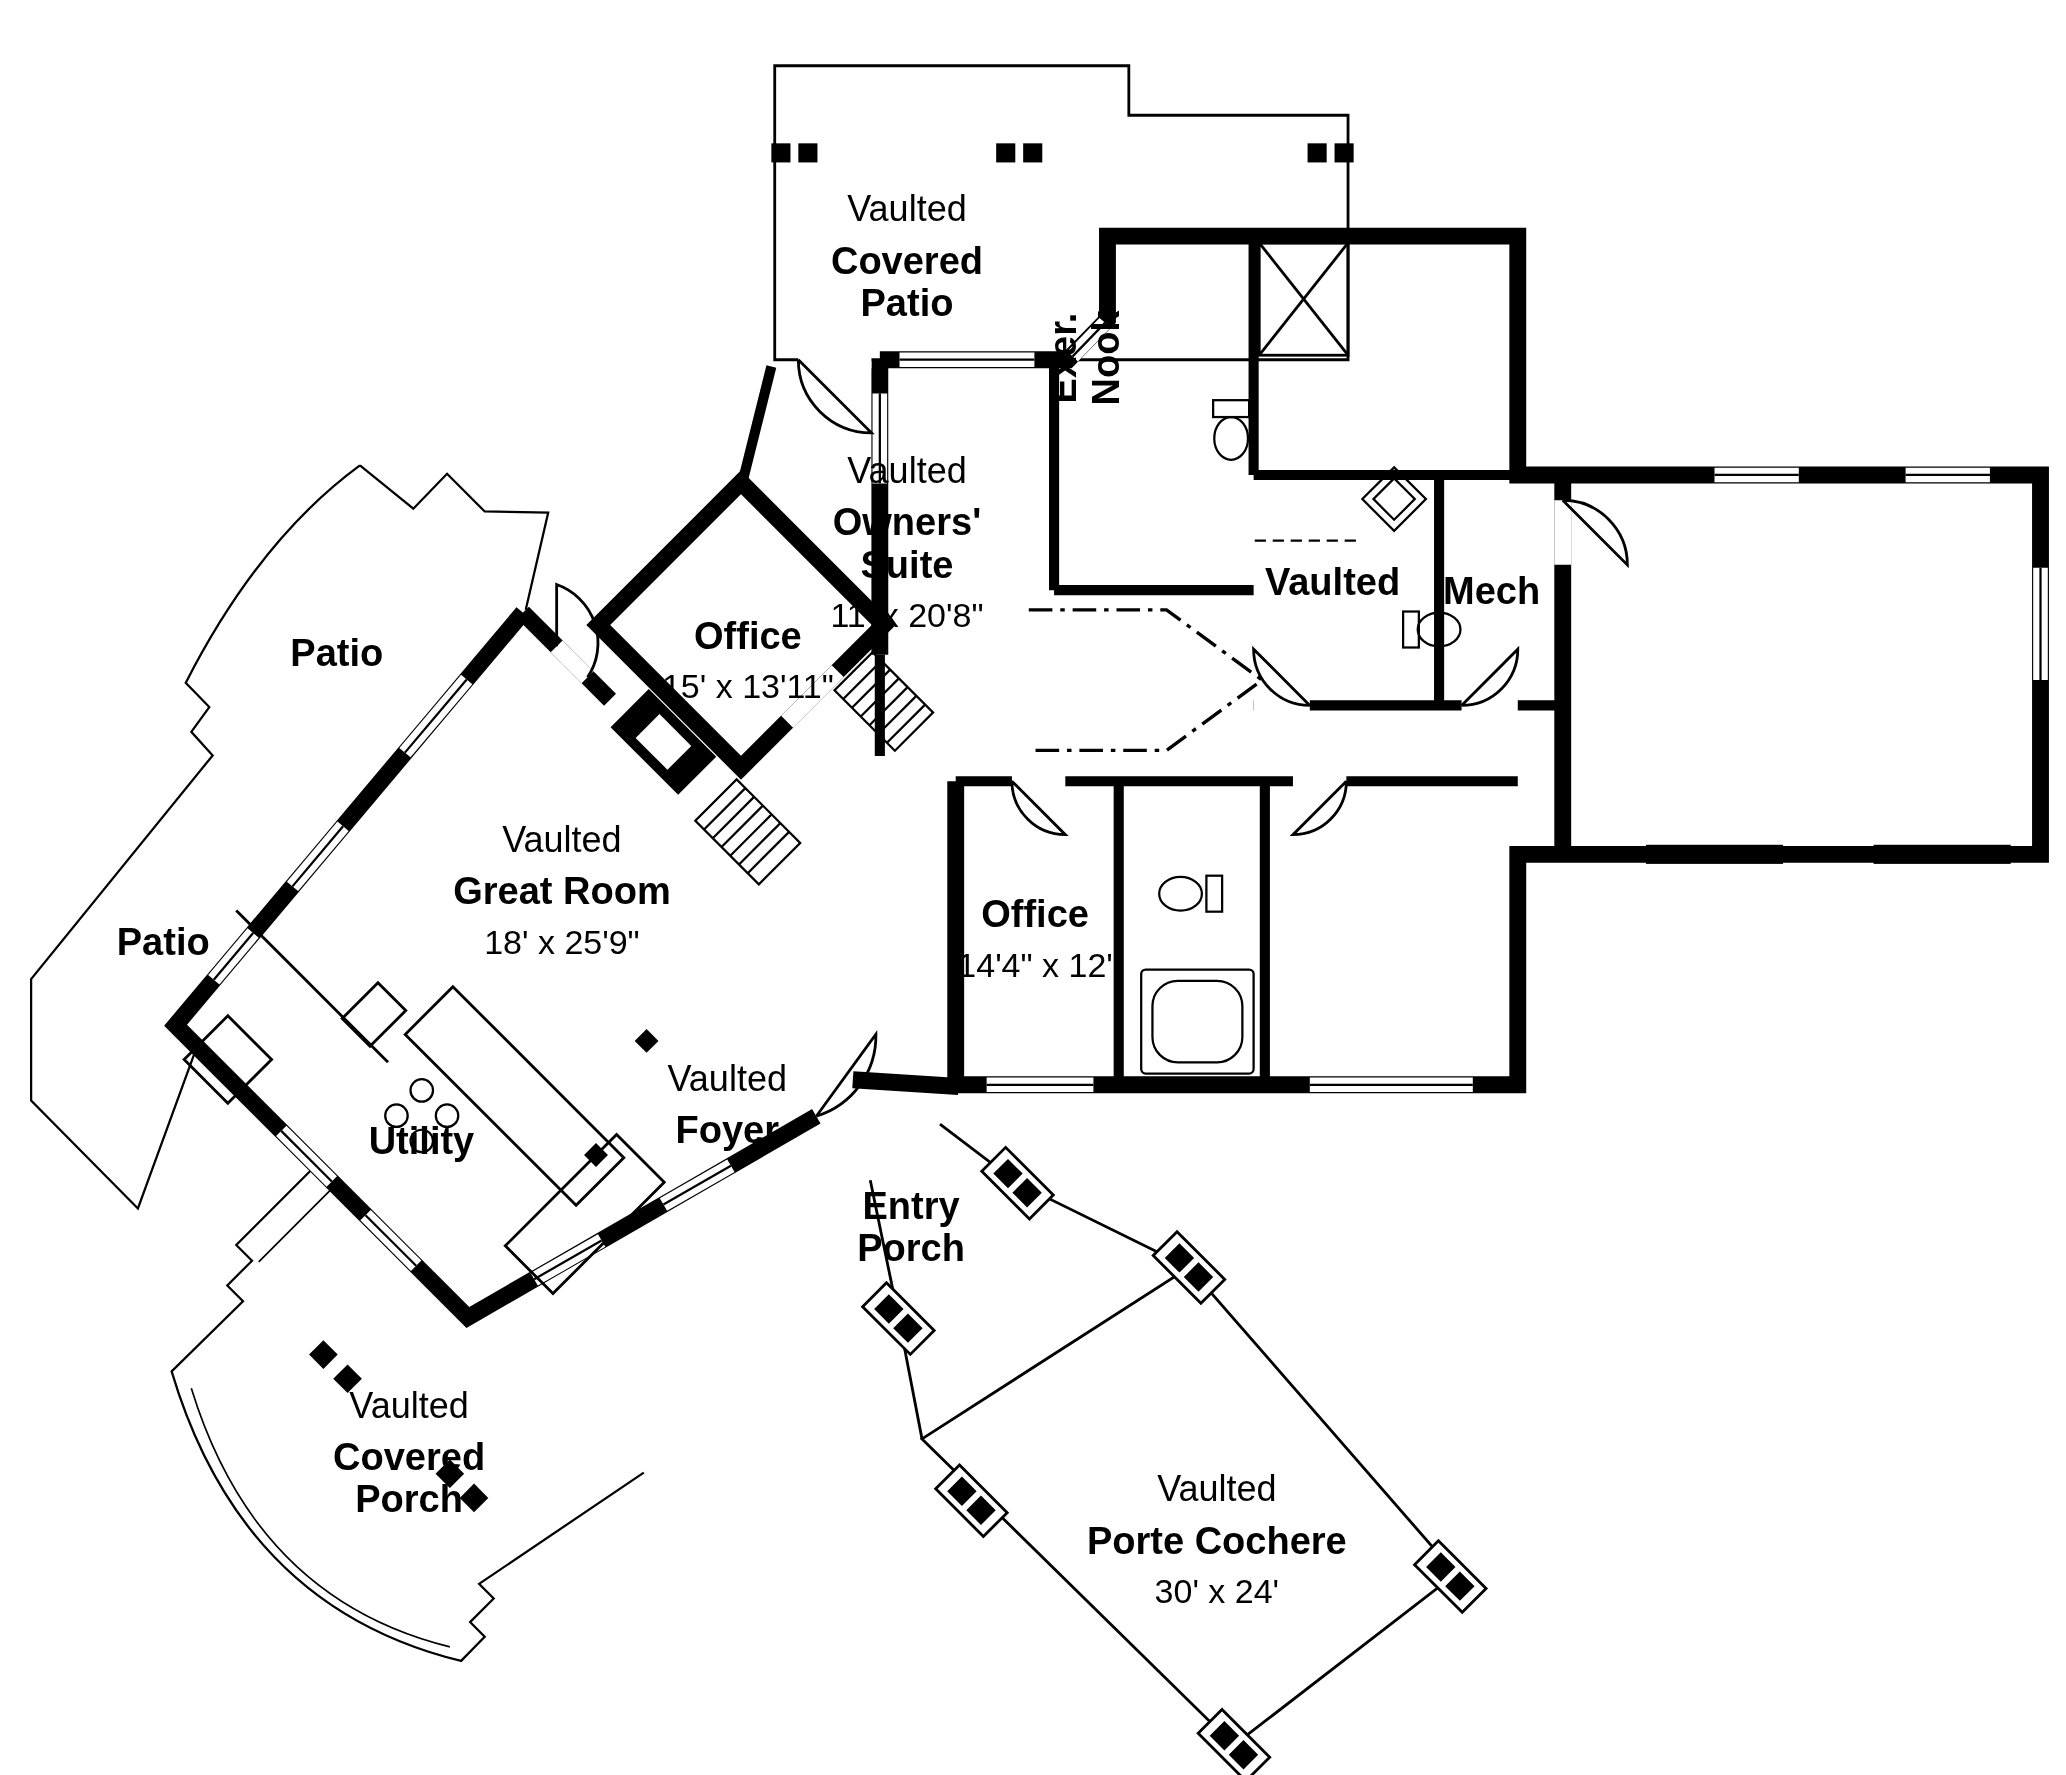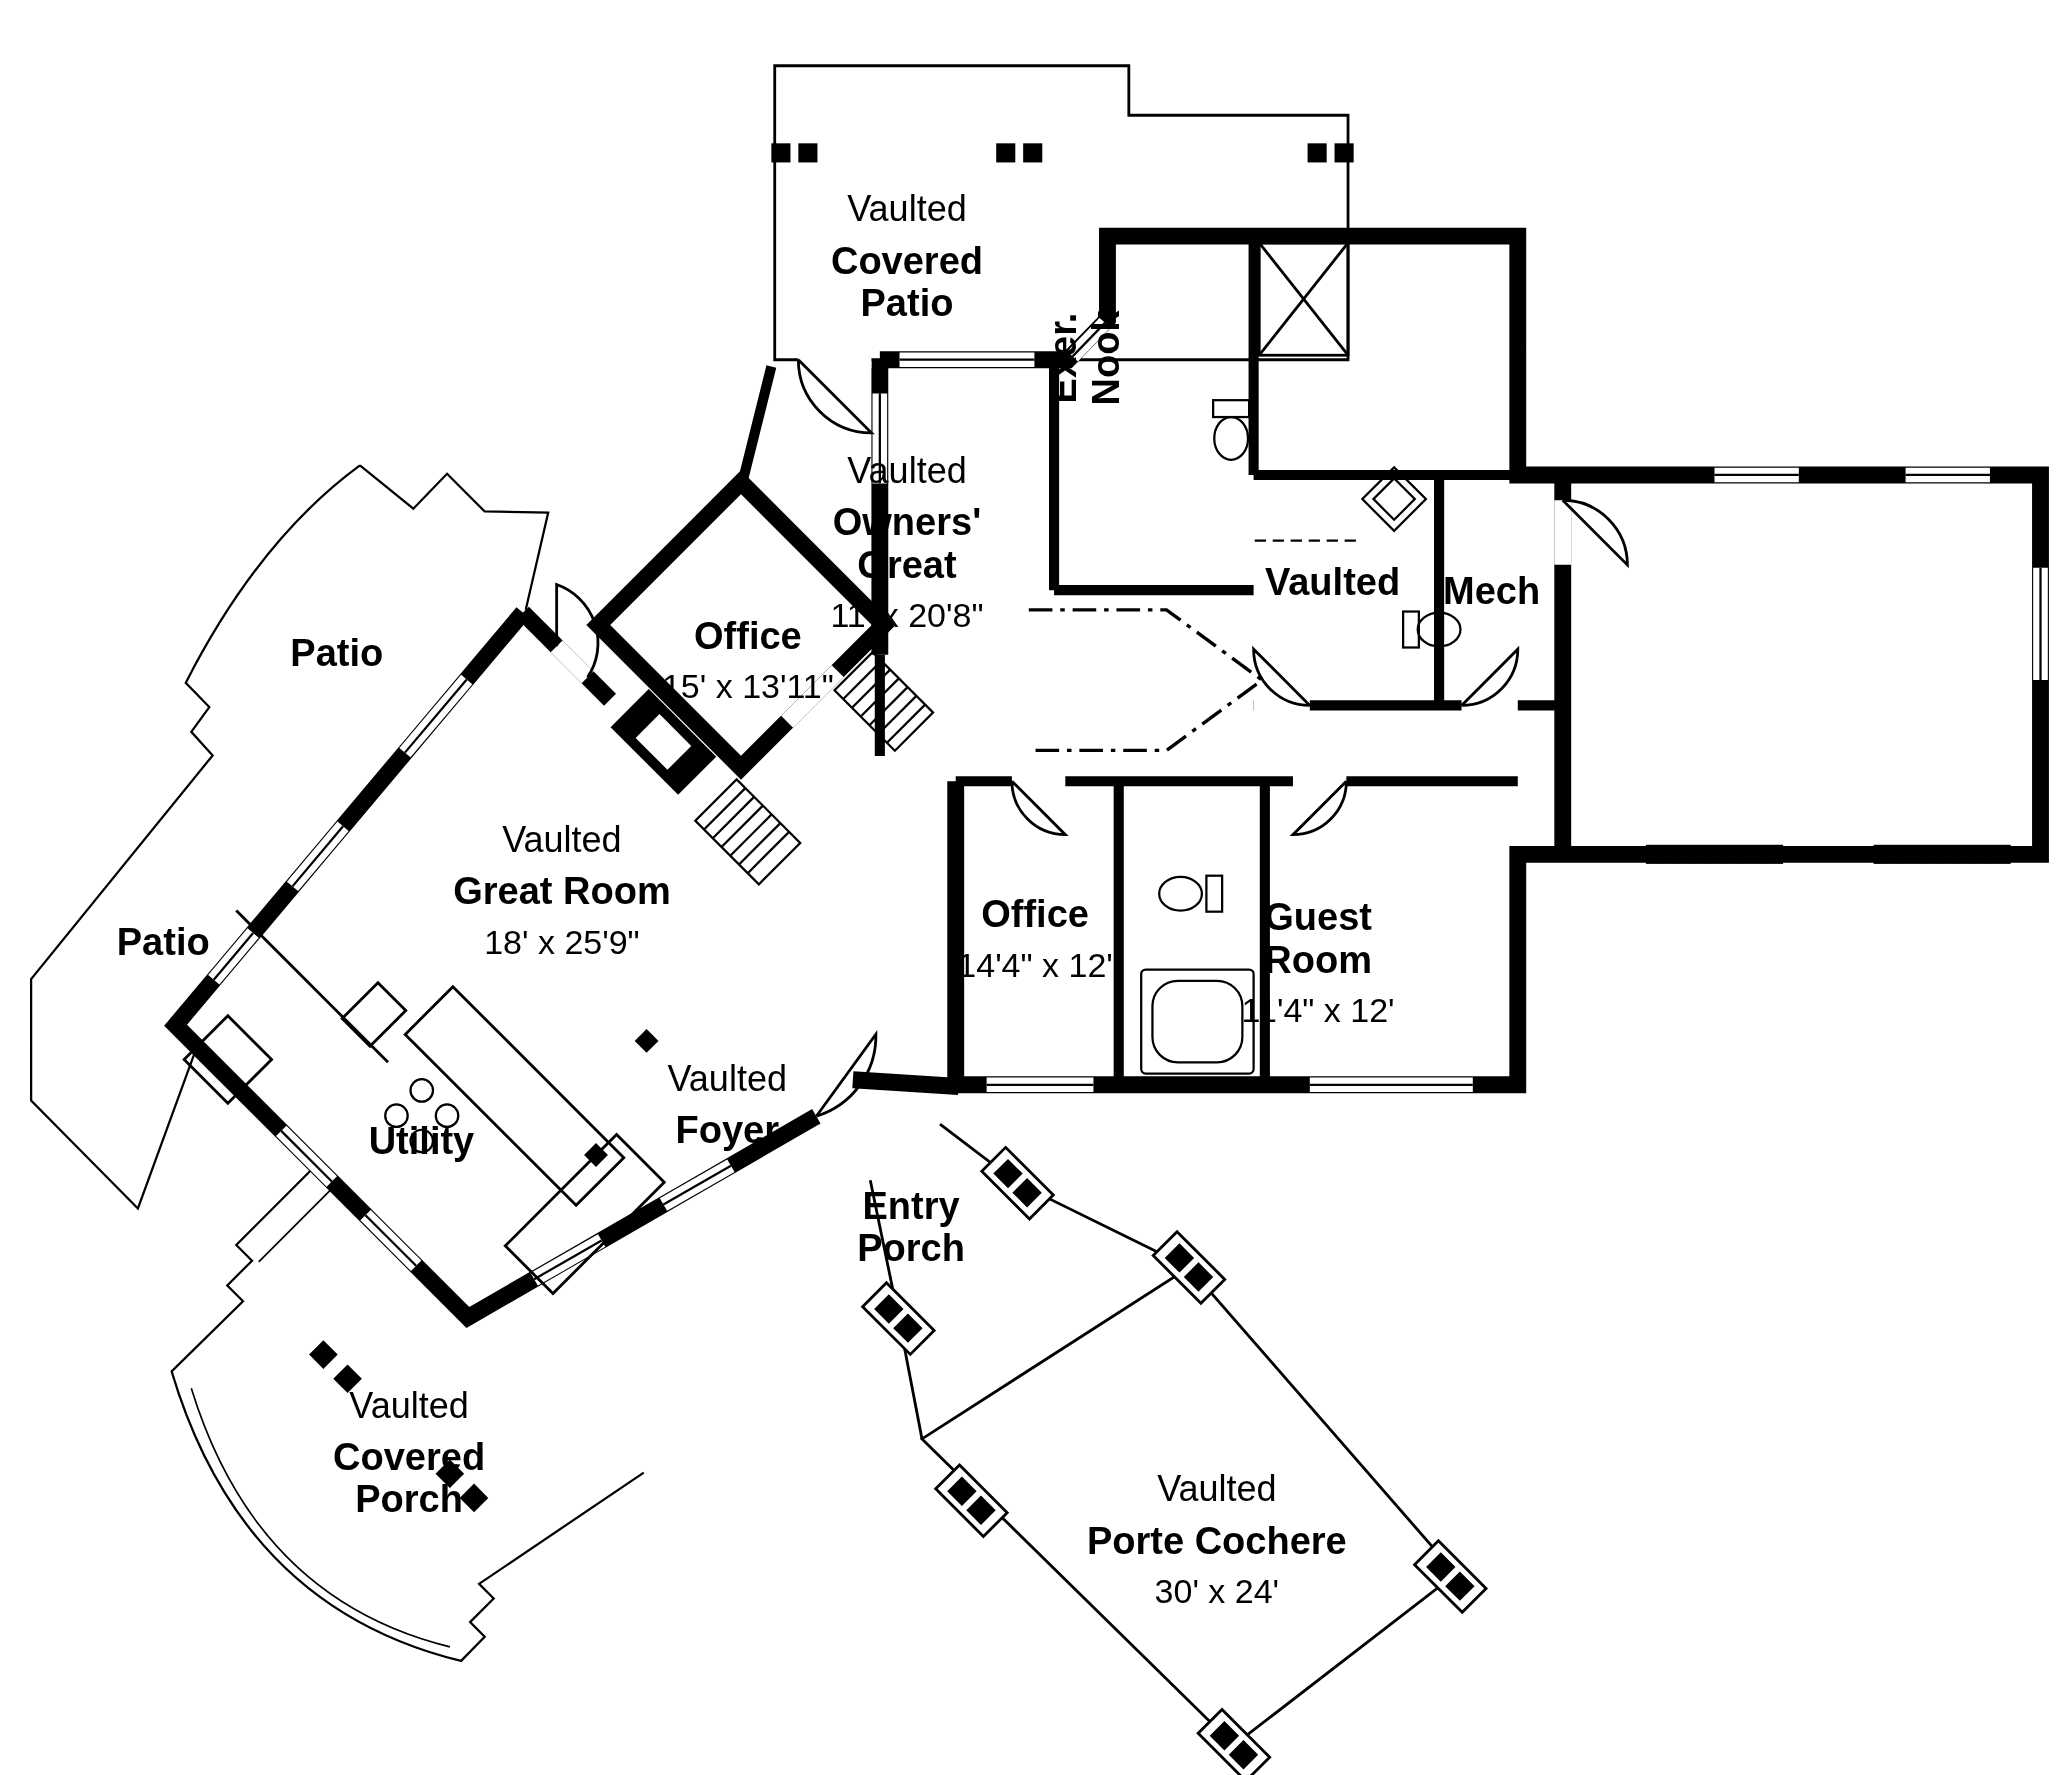--- a/index.html
+++ b/index.html
@@ -268,21 +268,21 @@
     </div>
     <div class="room-label rot" style="left:52.5%;top:17.8%">
       
       <span class="rname">Exer.
 Nook</span>
       
     </div>
     <div class="room-label" style="left:43.9%;top:28.2%">
       <span class="prefix">Vaulted</span>
       <span class="rname">Owners'
-Great</span>
+Suite</span>
       <span class="dims">11' x 20'8"</span>
     </div>
     <div class="room-label" style="left:36.2%;top:34.5%">
       
       <span class="rname">Office</span>
       <span class="dims">15' x 13'11"</span>
     </div>
     <div class="room-label" style="left:64.5%;top:30.4%">
       
       <span class="rname">Vaulted</span>
@@ -306,26 +306,20 @@
     <div class="room-label" style="left:27.2%;top:47.8%">
       <span class="prefix">Vaulted</span>
       <span class="rname">Great Room</span>
       <span class="dims">18' x 25'9"</span>
     </div>
     <div class="room-label" style="left:50.1%;top:50.2%">
       
       <span class="rname">Office</span>
       <span class="dims">14'4" x 12'</span>
     </div>
-    <div class="room-label" style="left:63.8%;top:51.6%">
-      
-      <span class="rname">Guest
-Room</span>
-      <span class="dims">11'4" x 12'</span>
-    </div>
     <div class="room-label" style="left:20.4%;top:61.9%">
       
       <span class="rname">Utility</span>
       
     </div>
     <div class="room-label" style="left:35.2%;top:60.2%">
       <span class="prefix">Vaulted</span>
       <span class="rname">Foyer</span>
       
     </div>

